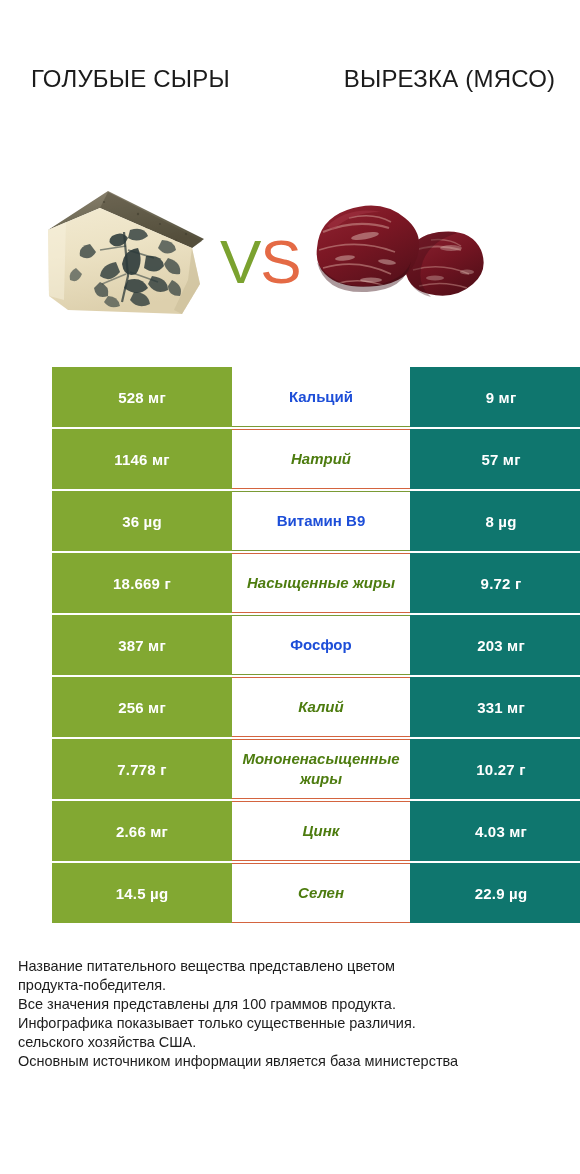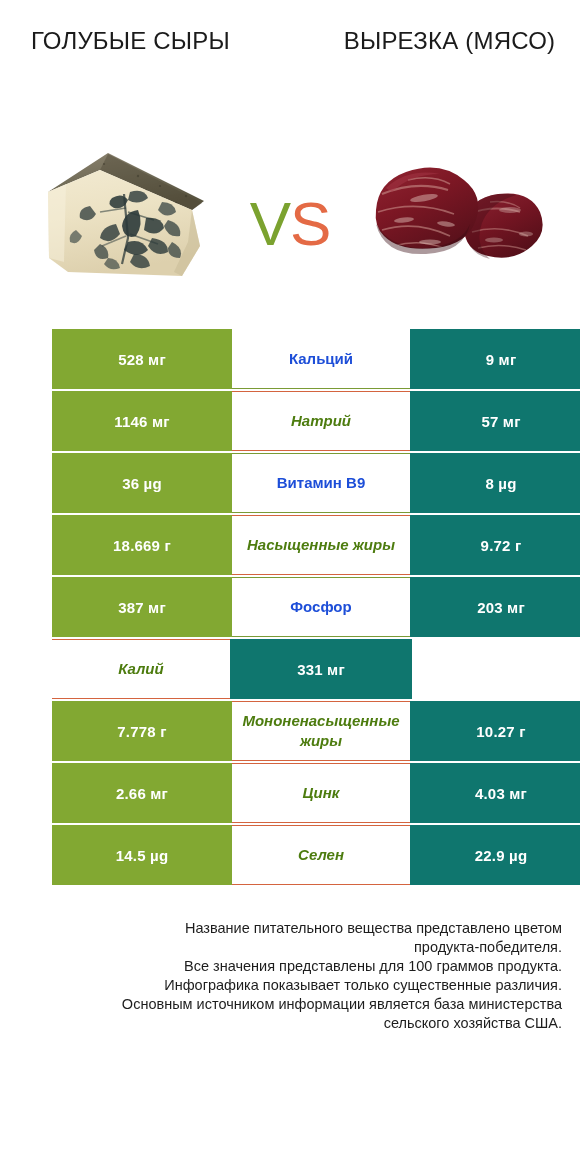--- a/index.html
+++ b/index.html
@@ -20,41 +20,42 @@
     background: #ffffff;
   }
 
   
   .header {
     display: flex;
     justify-content: space-between;
     align-items: flex-start;
     padding: 26px 22px 0 22px;
     height: 118px;
+    margin-top: 38px;
   }
   .header-title {
     width: 225px;
     text-align: center;
     font-size: 24px;
     line-height: 29px;
     letter-spacing: 0.2px;
     color: #1b1b1b;
     font-weight: 400;
     text-transform: uppercase;
   }
   .header-title.left  { margin-left: -4px; }
   .header-title.right { margin-right: -4px; }
 
   
   .hero {
     position: relative;
     height: 205px;
     display: flex;
     align-items: center;
-    justify-content: space-between;
+    justify-content: flex-start;
     padding: 0 30px;
   }
 
   .product-art {
     width: 190px;
     height: 165px;
     position: relative;
   }
 
   .vs-wrap {
@@ -134,21 +135,21 @@
   }
   .cell-mid.wrap { white-space: normal; }
   .cell-mid.win-green  { color: #1d4ed8; border-color: #7a9b35; }
   .cell-mid.win-orange { color: #4d7c0f; border-color: #d4643f; font-style: italic; }
   .row:first-child .cell-mid { border-top-color: transparent; }
   .row:last-child  .cell-mid { }
 
   
   .footer {
     margin: 34px 18px 0 18px;
-    text-align: right;
+    text-align: left;
     font-size: 14.5px;
     line-height: 19px;
     color: #1d1d1d;
   }
   .footer p { margin: 0; }
 </style>
 </head>
 <body>
 
 <div class="page">
@@ -317,20 +318,21 @@
       <div class="cell cell-right">9.72 г</div>
     </div>
 
     <div class="row">
       <div class="cell cell-left">387 мг</div>
       <div class="cell cell-mid win-green">Фосфор</div>
       <div class="cell cell-right">203 мг</div>
     </div>
 
     <div class="row">
+      <div class="cell cell-left">256 мг</div>
       <div class="cell cell-mid win-orange">Калий</div>
       <div class="cell cell-right">331 мг</div>
     </div>
 
     <div class="row">
       <div class="cell cell-left">7.778 г</div>
       <div class="cell cell-mid win-orange wrap">Мононенасыщенные жиры</div>
       <div class="cell cell-right">10.27 г</div>
     </div>
 
@@ -346,17 +348,17 @@
       <div class="cell cell-right">22.9 µg</div>
     </div>
 
   </div>
 
   <div class="footer">
     <p>Название питательного вещества представлено цветом</p>
     <p>продукта-победителя.</p>
     <p>Все значения представлены для 100 граммов продукта.</p>
     <p>Инфографика показывает только существенные различия.</p>
+    <p>сельского хозяйства США.</p>
     <p>Основным источником информации является база министерства</p>
-    <p>сельского хозяйства США.</p>
   </div>
 
 </div>
 
 </body></html>

